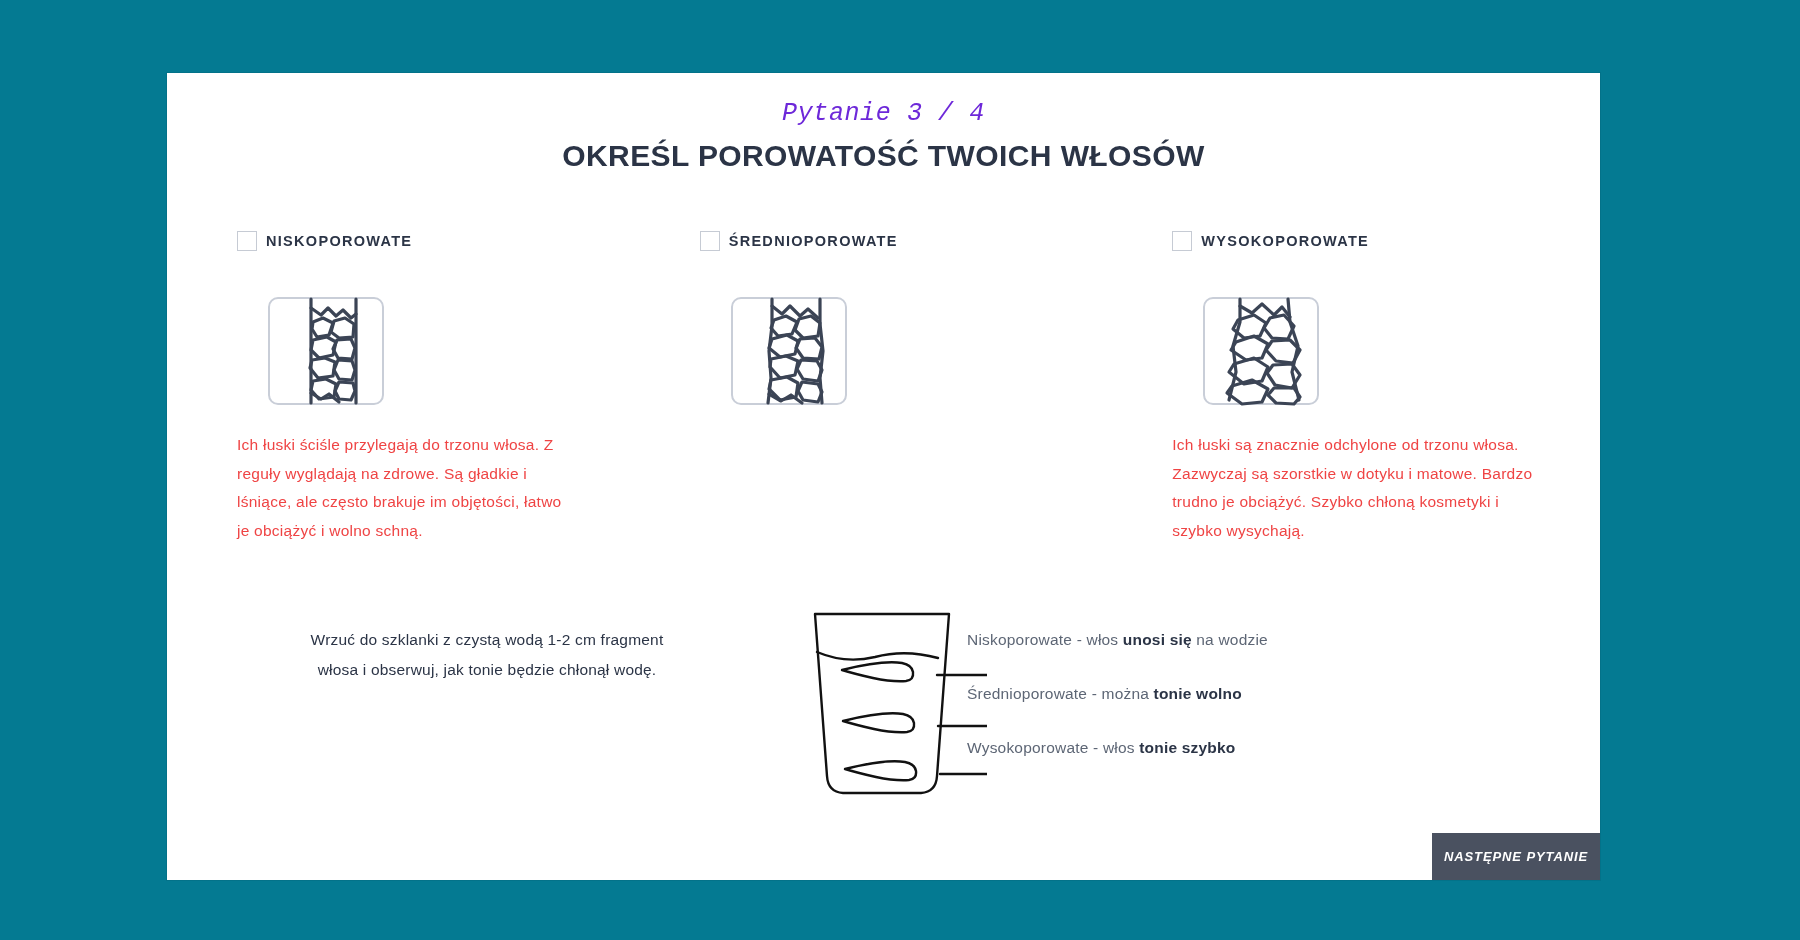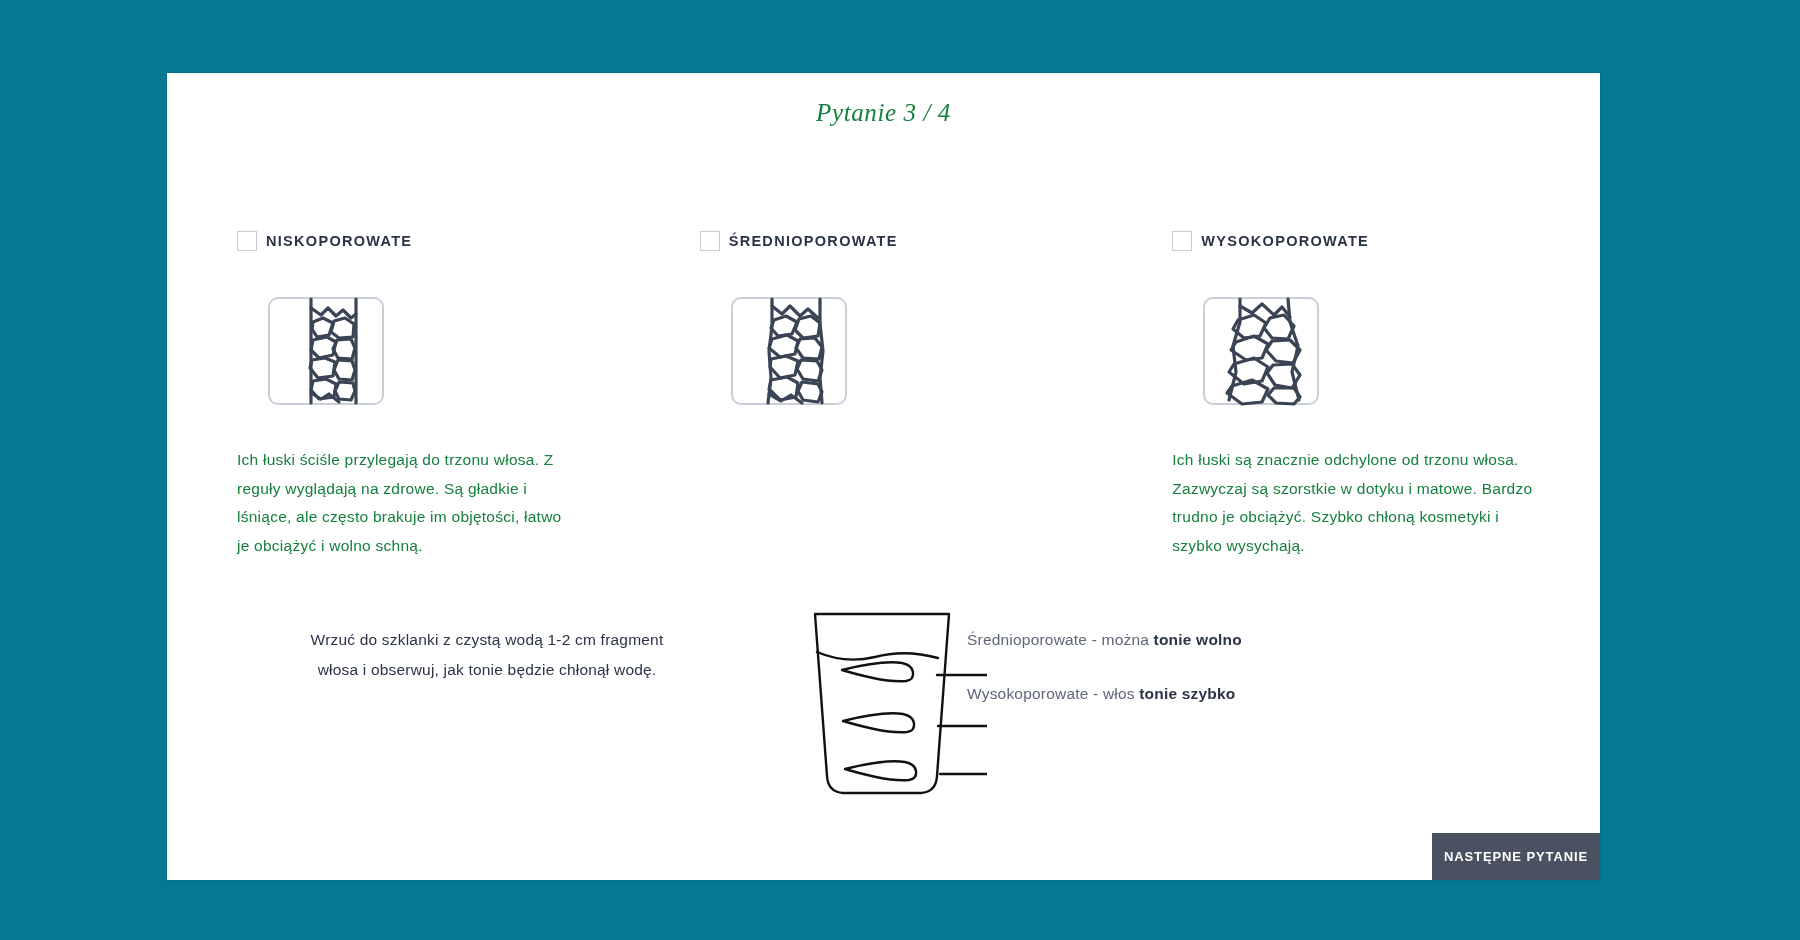--- a/index.html
+++ b/index.html
@@ -28,25 +28,25 @@
     background: #ffffff;
     box-shadow: 0 0 0 1px rgba(0,0,0,0.06);
   }
   
   .q-counter {
     position: absolute;
     left: 0;
     top: 26px;
     width: 100%;
     text-align: center;
-    font-family: Liberation Serif, serif;
+    font-family: Liberation Mono, monospace;
     font-style: italic;
     font-size: 25px;
     letter-spacing: 0.6px;
-    color: #15803d;
+    color: #6d28d9;
   }
   .q-title {
     position: absolute;
     left: 0;
     top: 66px;
     width: 100%;
     text-align: center;
     font-size: 30px;
     font-weight: bold;
     letter-spacing: 0.4px;
@@ -94,24 +94,24 @@
   .thumb-wrap {
     margin-top: 42px;
     padding-left: 30px;
   }
   .thumb {
     width: 118px;
     height: 110px;
   }
   
   .opt-text {
-    margin-top: 36px;
+    margin-top: 21px;
     font-size: 15.5px;
     line-height: 28.5px;
-    color: #15803d;
+    color: #ef4444;
     letter-spacing: 0.25px;
     max-width: 340px;
   }
   .col2 .opt-text { max-width: 360px; }
   .col3 .opt-text { max-width: 360px; }
 
   
   .lower {
     position: absolute;
     left: 0;
@@ -176,29 +176,31 @@
     color: #ffffff;
     font-size: 13px;
     font-weight: bold;
     letter-spacing: 0.9px;
     display: flex;
     align-items: center;
     justify-content: center;
     cursor: pointer;
     border: none;
     font-family: "Liberation Sans", sans-serif;
+    font-style: italic;
   }
 </style>
 </head>
 <body>
 
 <div class="stage">
   <div class="card">
 
     <div class="q-counter">Pytanie 3 / 4</div>
+    <div class="q-title">OKREŚL POROWATOŚĆ TWOICH WŁOSÓW</div>
 
     <div class="options">
 
       <div class="option-col col1">
         <div class="opt-head">
           <div class="checkbox"></div>
           <div class="opt-label">NISKOPOROWATE</div>
         </div>
         <div class="thumb-wrap">
           <svg class="thumb" viewBox="0 0 118 110">
@@ -295,20 +297,23 @@
             <path d="M48 161 Q88 151 108 154 Q118 156 119 163 Q120 171 112 172 Q98 173 79 169 Q61 165 48 161 Z"></path>
             <line x1="140" y1="67" x2="190" y2="67"></line>
             <line x1="141" y1="118" x2="190" y2="118"></line>
             <line x1="143" y1="166" x2="190" y2="166"></line>
           </g>
         </svg>
       </div>
 
       <div class="legend">
         <div class="legend-row">
+          <span>Niskoporowate  - włos </span><b>unosi się</b><span> na wodzie</span>
+        </div>
+        <div class="legend-row">
           <span>Średnioporowate  - można </span><b>tonie wolno</b><span></span>
         </div>
         <div class="legend-row">
           <span>Wysokoporowate - włos </span><b>tonie szybko</b><span></span>
         </div>
       </div>
 
     </div>
   </div>
 

